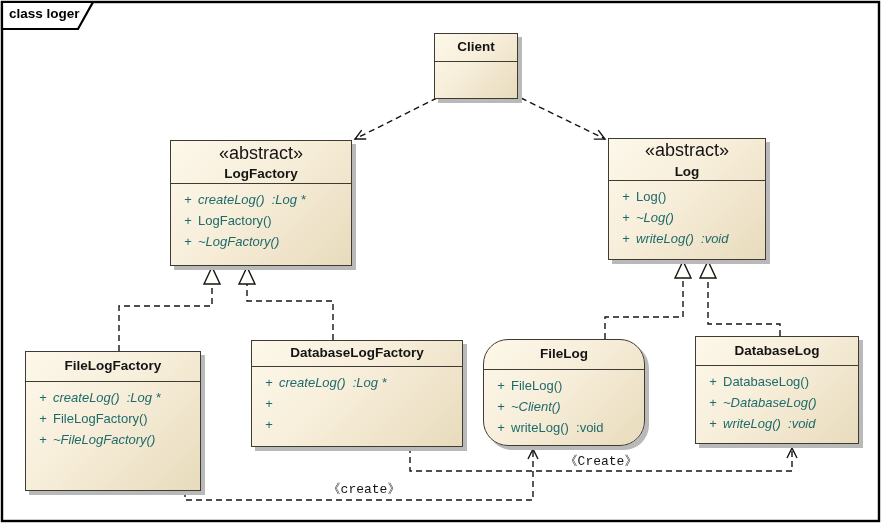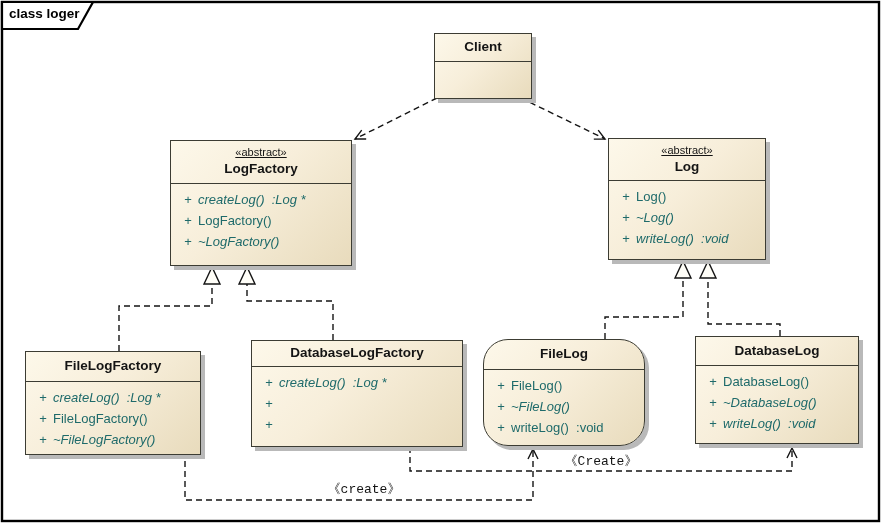--- a/index.html
+++ b/index.html
@@ -13,21 +13,21 @@
     position:absolute; box-sizing:border-box; z-index:2;
     border:1.6px solid #3c3c33;
     background:linear-gradient(135deg,#fdf8ea 0%,#f7eeda 45%,#e8dbbc 100%);
     box-shadow:4px 4px 0 #b9b9b9;
   }
   .hdr {
     box-sizing:border-box; border-bottom:1.6px solid #3c3c33;
     display:flex; flex-direction:column; justify-content:center; align-items:center;
     line-height:1.35;
   }
-  .stereo { font-size:11px; color:#141414;text-decoration:underline; }
+  .stereo { font-size:18px; color:#141414; }
   .cname  { font-size:13.5px; font-weight:bold; color:#141414; }
   .ops { padding-top:5px; }
   .op { height:21px; display:flex; align-items:center; font-size:13px; color:#1e6a6a; }
   .op .vis { flex:0 0 20px; margin-left:7px; text-align:center; }
   .op .otext { white-space:pre; }
   .italic { font-style:italic; }
   .float-label { position:absolute; z-index:3; font-size:13px; color:#141414; text-align:center;font-family:Liberation Mono, monospace; }
   .tab-label { position:absolute; z-index:3; left:9px; top:6px; font-size:13.5px; font-weight:bold; color:#000; }
 </style>
 </head>
@@ -61,21 +61,21 @@
     <path d="M780 336 L780 324 L708 324 L708 278" fill="none" stroke="#141414" stroke-width="1.4" stroke-dasharray="6 4"></path>
     <polygon points="708,261 700,278 716,278" fill="#fffef8" stroke="#141414" stroke-width="1.4"></polygon>
 
     <path d="M185 461 L185 500 L533 500 L533 449" fill="none" stroke="#141414" stroke-width="1.4" stroke-dasharray="6 4" marker-end="url(#openArrow)"></path>
 
     <path d="M410 447 L410 471 L792 471 L792 448" fill="none" stroke="#141414" stroke-width="1.4" stroke-dasharray="6 4" marker-end="url(#openArrow)"></path>
   </svg>
 
   <div class="tab-label">class loger</div>
 
-  <div class="uml-class" style="left:434px;top:33px;width:98px;height:66px;">
+  <div class="uml-class" style="left:434px;top:33px;width:84px;height:66px;">
     <div class="hdr" style="height:28px;">
       <div class="cname">Client</div>
     </div>
     <div></div>
   </div>
 
   <div class="uml-class" style="left:170px;top:140px;width:182px;height:126px;">
     <div class="hdr" style="height:43px;">
       <div class="stereo">«abstract»</div>
       <div class="cname">LogFactory</div>
@@ -110,21 +110,21 @@
           <span class="vis">+</span>
           <span class="otext italic">~Log()</span>
         </div>
       <div class="op">
           <span class="vis">+</span>
           <span class="otext italic">writeLog()  :void</span>
         </div>
     </div>
   </div>
 
-  <div class="uml-class" style="left:25px;top:351px;width:176px;height:104px;">
+  <div class="uml-class" style="left:25px;top:351px;width:176px;height:140px;">
     <div class="hdr" style="height:30px;">
       <div class="cname">FileLogFactory</div>
     </div>
     <div class="ops">
       <div class="op">
           <span class="vis">+</span>
           <span class="otext italic">createLog()  :Log *</span>
         </div>
       <div class="op">
           <span class="vis">+</span>
@@ -159,21 +159,21 @@
     <div class="hdr" style="height:30px;">
       <div class="cname">FileLog</div>
     </div>
     <div class="ops">
       <div class="op">
           <span class="vis">+</span>
           <span class="otext">FileLog()</span>
         </div>
       <div class="op">
           <span class="vis">+</span>
-          <span class="otext italic">~FileLog()</span>
+          <span class="otext italic">~Client()</span>
         </div>
       <div class="op">
           <span class="vis">+</span>
           <span class="otext">writeLog()  :void</span>
         </div>
     </div>
   </div>
 
   <div class="uml-class" style="left:695px;top:336px;width:164px;height:108px;">
     <div class="hdr" style="height:29px;">

